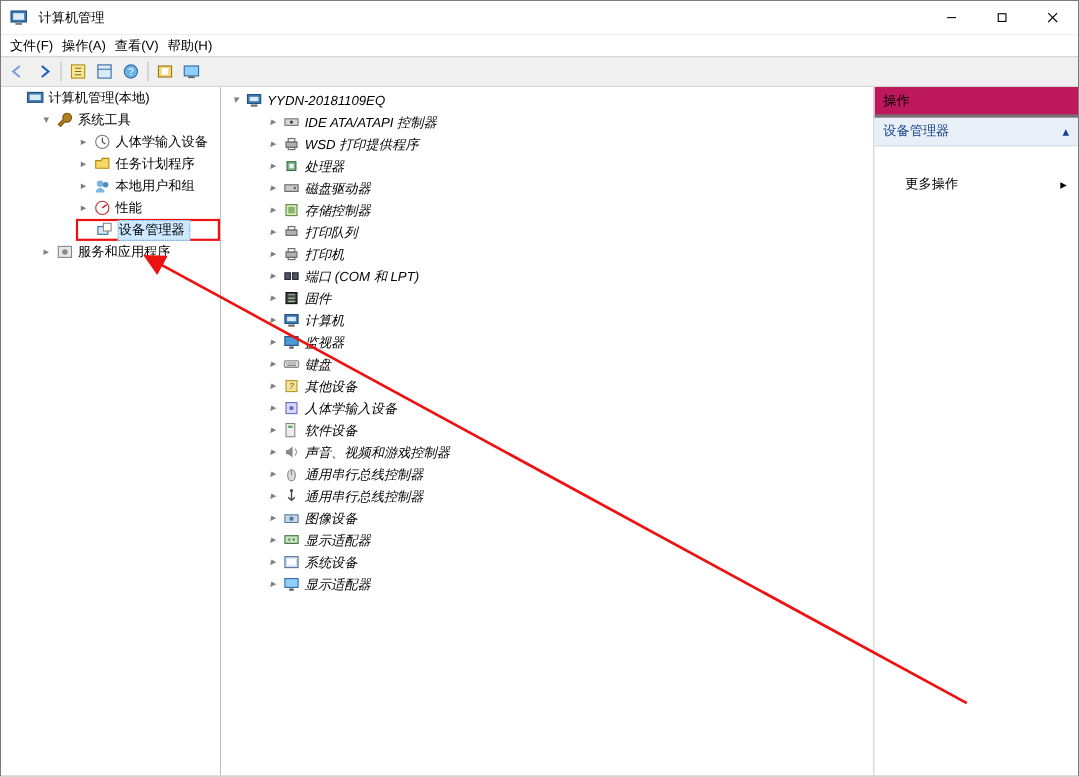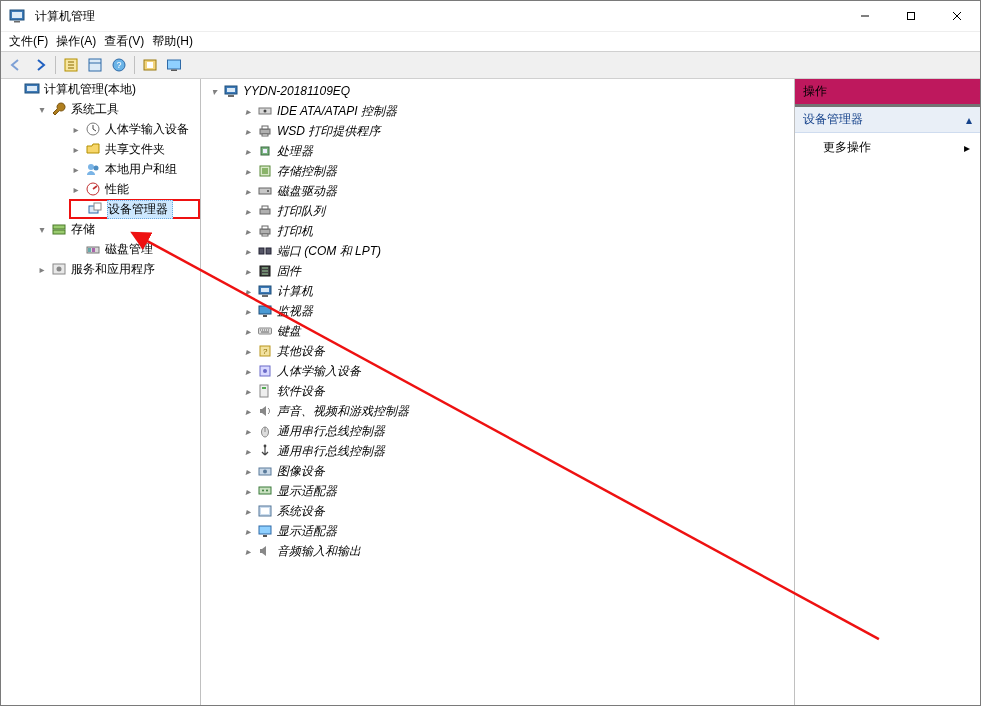--- a/index.html
+++ b/index.html
@@ -25,21 +25,21 @@
   
   .client { flex: 1; display: flex; min-height: 0; }
   .pane { border-right: 1px solid #c0c0c0; overflow: auto; background: #fff; }
   .pane.left { width: 200px; }
   .pane.mid   { flex: 1; }
   .pane.right { width: 185px; border-right: none; display: flex; flex-direction: column; }
 
   
   .r-head-1 { background: #be185d; border-bottom: 3px solid #737373; padding: 4px 8px; font-weight: normal; }
   .r-head-2 { background: #e9eff7; border-bottom: 1px solid #cfdcef; padding: 4px 8px; display: flex; justify-content: space-between; align-items: center; color: #15428b; }
-  .r-more    { padding: 6px 10px 6px 28px; display: flex; justify-content: space-between; align-items: center; }
+  .r-more    { padding: 6px 10px 6px 28px; display: flex; justify-content: space-between; align-items: center; margin-top: 20px; }
 
   
   ul.tree, ul.tree ul { list-style: none; margin: 0; padding: 0; }
   ul.tree ul { padding-left: 34px; }
   .tree-row { display: flex; align-items: center; height: 20px; white-space: nowrap; padding-right: 6px; }
   .tree-row.toplevel { padding-left: 21px; }
   .twisty { width: 14px; height: 14px; display: inline-flex; align-items: center; justify-content: center; color: #808080; font-size: 10px; flex-shrink: 0; }
   .twisty.placeholder { visibility: hidden; }
   .node-icon { width: 16px; height: 16px; display: inline-flex; align-items: center; justify-content: center; margin: 0 4px 0 2px; flex-shrink: 0; }
   .node-label { }
@@ -186,21 +186,21 @@
                 </div>
                   </li>
                 <li>
                     <div class="tree-row">
                   <span class="twisty tri-collapsed"></span>
                   <span class="node-icon">
                         <svg class="svg16" viewBox="0 0 16 16">
                           <path d="M2 5h5l1-2h6v9H2z" fill="#f7d66a" stroke="#b38f00"></path>
                         </svg>
                       </span>
-                  <span class="node-label">共享文件夹</span>
+                  <span class="node-label">任务计划程序</span>
                 </div>
                   </li>
                 <li>
                     <div class="tree-row">
                   <span class="twisty tri-collapsed"></span>
                   <span class="node-icon">
                         <svg class="svg16" viewBox="0 0 16 16">
                           <circle cx="6" cy="6" r="3" fill="#7ab4e6"></circle>
                           <circle cx="11" cy="7" r="2.5" fill="#4d8dc2"></circle>
                           <path d="M2 14c0-3 3-4 4-4s4 1 4 4" fill="#7ab4e6"></path>
@@ -224,47 +224,20 @@
                 <li>
                     <div class="tree-row highlighted-box" style="padding:1px 3px 1px 0;">
                   <span class="twisty placeholder"></span>
                   <span class="node-icon">
                         <svg class="svg16" viewBox="0 0 16 16">
                           <rect x="2" y="5" width="9" height="7" fill="#dbeaf7" stroke="#2f6aa7"></rect>
                           <rect x="7" y="2" width="7" height="7" fill="#fff" stroke="#888"></rect>
                         </svg>
                       </span>
                   <span class="node-label selected">设备管理器</span>
-                </div>
-                  </li>
-              </ul>
-            </li>
-            <li>
-              <div class="tree-row">
-                <span class="twisty tri-expanded"></span>
-                <span class="node-icon">
-                    <svg class="svg16" viewBox="0 0 16 16">
-                      <rect x="2" y="4" width="12" height="4" fill="#9acb6f" stroke="#4a7a2a"></rect>
-                      <rect x="2" y="9" width="12" height="4" fill="#9acb6f" stroke="#4a7a2a"></rect>
-                    </svg>
-                  </span>
-                <span class="node-label">存储</span>
-              </div>
-              <ul>
-                <li>
-                    <div class="tree-row">
-                  <span class="twisty placeholder"></span>
-                  <span class="node-icon">
-                        <svg class="svg16" viewBox="0 0 16 16">
-                          <rect x="2" y="6" width="12" height="6" fill="#d8d8d8" stroke="#777"></rect>
-                          <rect x="3" y="7" width="3" height="4" fill="#6aa"></rect>
-                          <rect x="7" y="7" width="3" height="4" fill="#a6a"></rect>
-                        </svg>
-                      </span>
-                  <span class="node-label">磁盘管理</span>
                 </div>
                   </li>
               </ul>
             </li>
             <li>
               <div class="tree-row">
                 <span class="twisty tri-collapsed"></span>
                 <span class="node-icon">
                     <svg class="svg16" viewBox="0 0 16 16">
                       <rect x="2" y="3" width="12" height="10" fill="#e8e8e8" stroke="#888"></rect>
@@ -329,37 +302,37 @@
                     </svg>
                   </span>
                   <span class="node-label">处理器</span>
                 </div>
               </li>
               <li>
                 <div class="tree-row">
                   <span class="twisty tri-collapsed"></span>
                   <span class="node-icon">
                     <svg class="svg16" viewBox="0 0 16 16">
+                      <rect x="2" y="5" width="12" height="6" fill="#c8c8c8" stroke="#666"></rect>
+                      <circle cx="11" cy="8" r="1" fill="#444"></circle>
+                    </svg>
+                  </span>
+                  <span class="node-label">磁盘驱动器</span>
+                </div>
+              </li>
+              <li>
+                <div class="tree-row">
+                  <span class="twisty tri-collapsed"></span>
+                  <span class="node-icon">
+                    <svg class="svg16" viewBox="0 0 16 16">
                       <rect x="3" y="3" width="10" height="10" fill="#d8e8c8" stroke="#5a8a3a"></rect>
                       <rect x="5" y="5" width="6" height="6" fill="#8ab46a"></rect>
                     </svg>
                   </span>
                   <span class="node-label">存储控制器</span>
-                </div>
-              </li>
-              <li>
-                <div class="tree-row">
-                  <span class="twisty tri-collapsed"></span>
-                  <span class="node-icon">
-                    <svg class="svg16" viewBox="0 0 16 16">
-                      <rect x="2" y="5" width="12" height="6" fill="#c8c8c8" stroke="#666"></rect>
-                      <circle cx="11" cy="8" r="1" fill="#444"></circle>
-                    </svg>
-                  </span>
-                  <span class="node-label">磁盘驱动器</span>
                 </div>
               </li>
               <li>
                 <div class="tree-row">
                   <span class="twisty tri-collapsed"></span>
                   <span class="node-icon">
                     <svg class="svg16" viewBox="0 0 16 16">
                       <rect x="3" y="6" width="10" height="5" fill="#b0b0b0" stroke="#666"></rect>
                       <rect x="5" y="3" width="6" height="3" fill="#fff" stroke="#666"></rect>
                     </svg>
@@ -553,31 +526,20 @@
               <li>
                 <div class="tree-row">
                   <span class="twisty tri-collapsed"></span>
                   <span class="node-icon">
                     <svg class="svg16" viewBox="0 0 16 16">
                       <rect x="2" y="3" width="12" height="8" fill="#8fd0ff" stroke="#2f6aa7"></rect>
                       <rect x="6" y="12" width="4" height="2" fill="#555"></rect>
                     </svg>
                   </span>
                   <span class="node-label">显示适配器</span>
-                </div>
-              </li>
-              <li>
-                <div class="tree-row">
-                  <span class="twisty tri-collapsed"></span>
-                  <span class="node-icon">
-                    <svg class="svg16" viewBox="0 0 16 16">
-                      <path d="M3 6v4h2l4 3V3L5 6z" fill="#888"></path>
-                    </svg>
-                  </span>
-                  <span class="node-label">音频输入和输出</span>
                 </div>
               </li>
             </ul>
         </li>
       </ul>
     </div>
 
     <div class="pane right">
       <div class="r-head-1">
         <span>操作</span>

